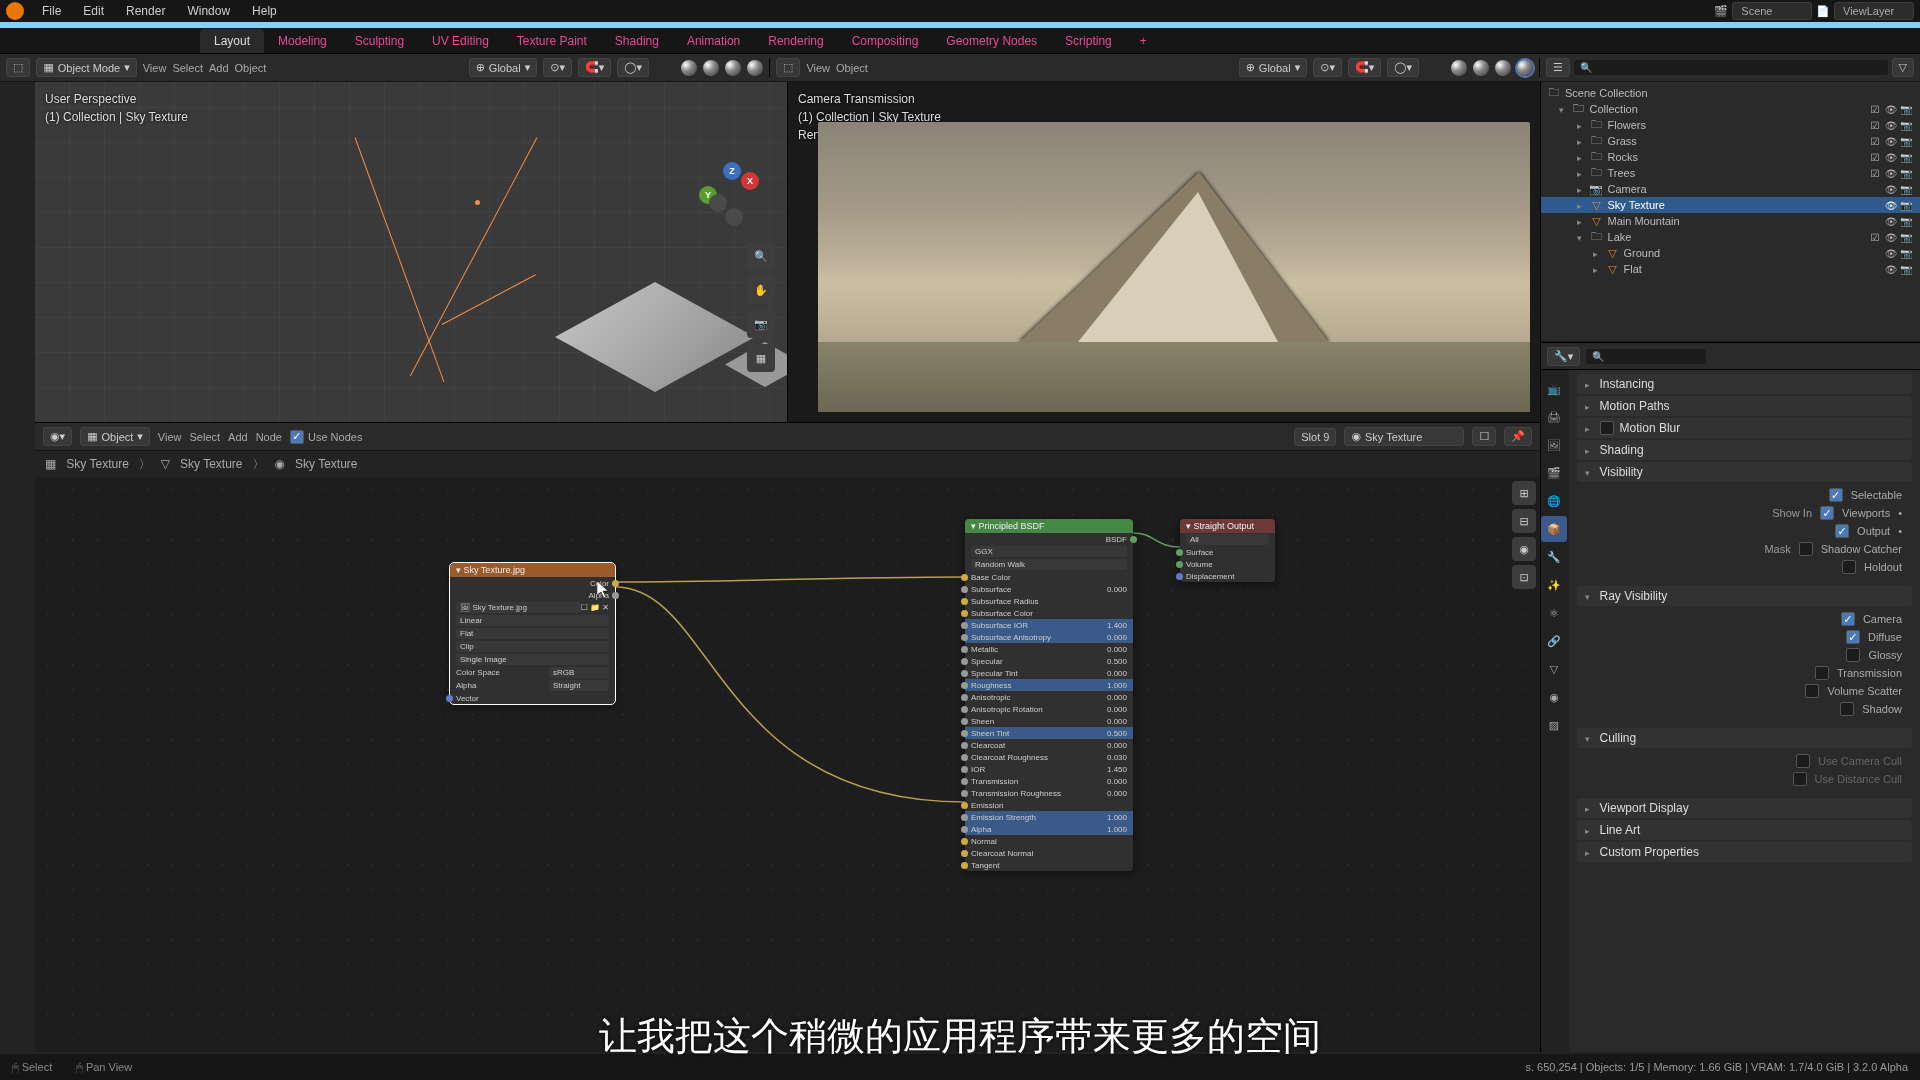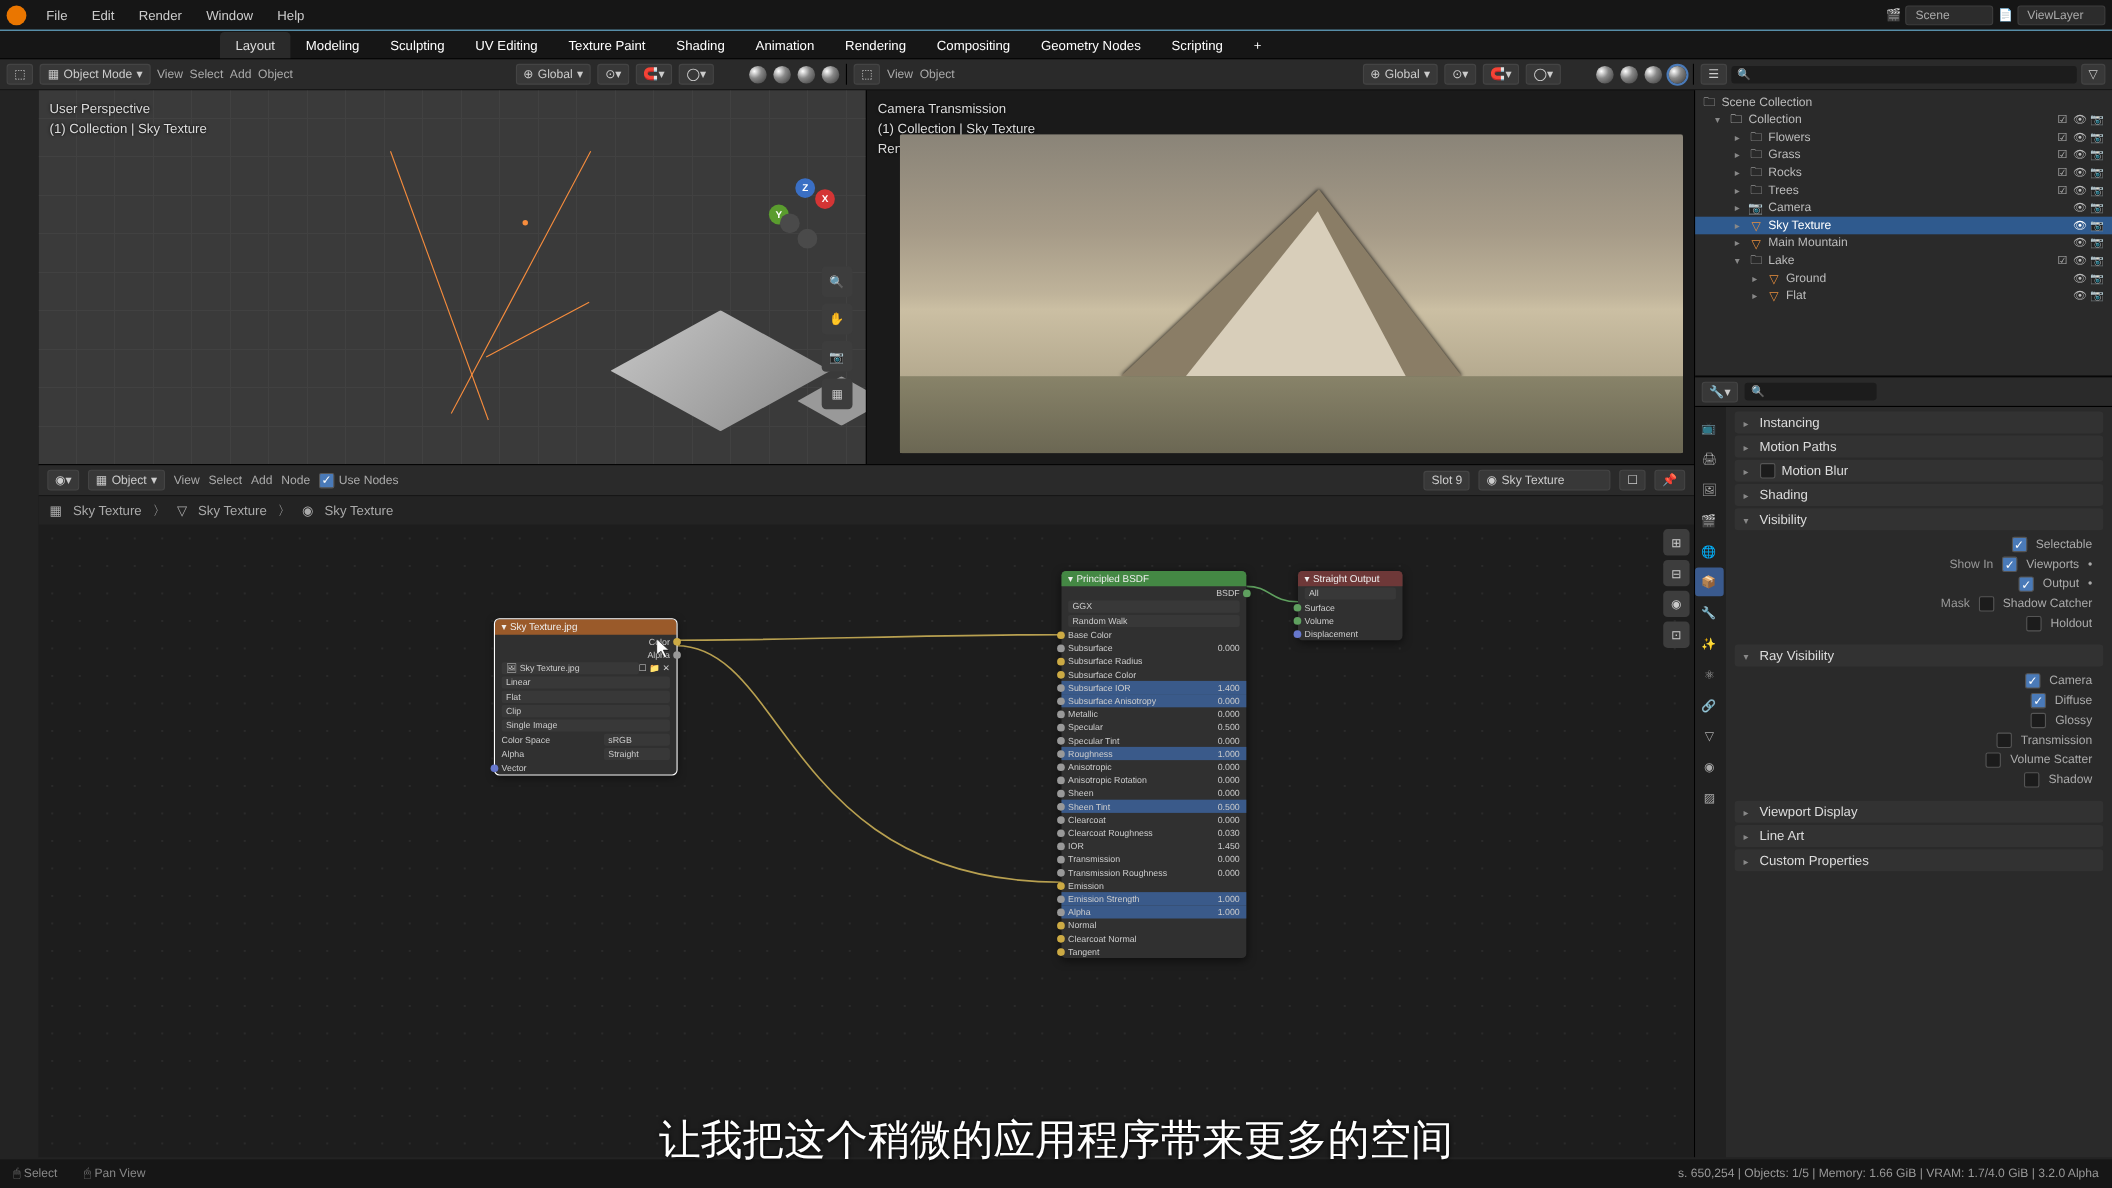--- a/index.html
+++ b/index.html
@@ -1,27 +1,27 @@
 <!DOCTYPE html>
 <html><head>
 <meta charset="utf-8">
 <style>
 * { margin: 0; padding: 0; box-sizing: border-box; font-family: sans-serif; user-select: none; }
 body { background: #232323; color: #aaa; font-size: 11px; width: 1920px; height: 1080px; overflow: hidden; position: relative; }
 
 
-.top-menu { height: 28px; background: #161616; display: flex; align-items: center; padding: 0 6px; gap: 2px; border-bottom: 1px solid #7dd3fc; }
+.top-menu { height: 28px; background: #161616; display: flex; align-items: center; padding: 0 6px; gap: 2px; border-bottom: 6px solid #7dd3fc; }
 .top-menu .logo { width: 18px; height: 18px; background: #ea7600; border-radius: 50%; margin-right: 6px; }
 .top-menu .menu-item { padding: 4px 10px; color: #ccc; font-size: 12px; }
 .top-menu .scene-box { margin-left: auto; display: flex; align-items: center; gap: 4px; }
 .scene-field { background: #2c2c2c; border: 1px solid #3d3d3d; padding: 2px 8px; border-radius: 3px; font-size: 11px; min-width: 80px; }
 
 
 .workspace-tabs { height: 26px; background: #161616; display: flex; align-items: flex-end; padding-left: 200px; gap: 0; border-bottom: 1px solid #000; }
-.ws-tab { padding: 5px 14px; color: #ffffff; font-size: 12px; border-radius: 4px 4px 0 0; }
+.ws-tab { padding: 5px 14px; color: #ec4899; font-size: 12px; border-radius: 4px 4px 0 0; }
 .ws-tab.active { background: #2a2a2a; color: #ddd; }
 
 
 .toolbar-row { height: 28px; background: #2a2a2a; display: flex; align-items: center; padding: 0 6px; gap: 6px; border-bottom: 1px solid #161616; }
 .tool-btn { background: #383838; border: 1px solid #444; padding: 2px 6px; border-radius: 3px; font-size: 11px; color: #ccc; display: inline-flex; align-items: center; gap: 4px; }
 .icon-sphere { width: 16px; height: 16px; border-radius: 50%; background: radial-gradient(circle at 30% 30%, #fff, #888 40%, #333); }
 
 
 .main-grid { display: grid; grid-template-columns: 1fr 380px; height: calc(100% - 110px); margin-left: 35px; }
 .left-col { display: grid; grid-template-rows: 340px 1fr; }
@@ -720,20 +720,38 @@
                 <span>Volume Scatter</span>
               </div>
             <div class="prop-item">
                 <span style="flex:1;"></span>
                 <span class="prop-check"></span>
                 <span>Shadow</span>
               </div>
           </div>
         </div>
         <div class="prop-section">
+          <div class="prop-head">
+              <span class="chevron down"></span>
+              <span>Culling</span>
+            </div>
+          <div class="prop-content">
+            <div class="prop-item">
+                <span style="flex:1;"></span>
+                <span class="prop-check"></span>
+                <span style="color:#666">Use Camera Cull</span>
+              </div>
+            <div class="prop-item">
+                <span style="flex:1;"></span>
+                <span class="prop-check"></span>
+                <span style="color:#666">Use Distance Cull</span>
+              </div>
+          </div>
+        </div>
+        <div class="prop-section">
             <div class="prop-head">
               <span class="chevron"></span>
               <span>Viewport Display</span>
             </div>
           </div>
         <div class="prop-section">
             <div class="prop-head">
               <span class="chevron"></span>
               <span>Line Art</span>
             </div>

